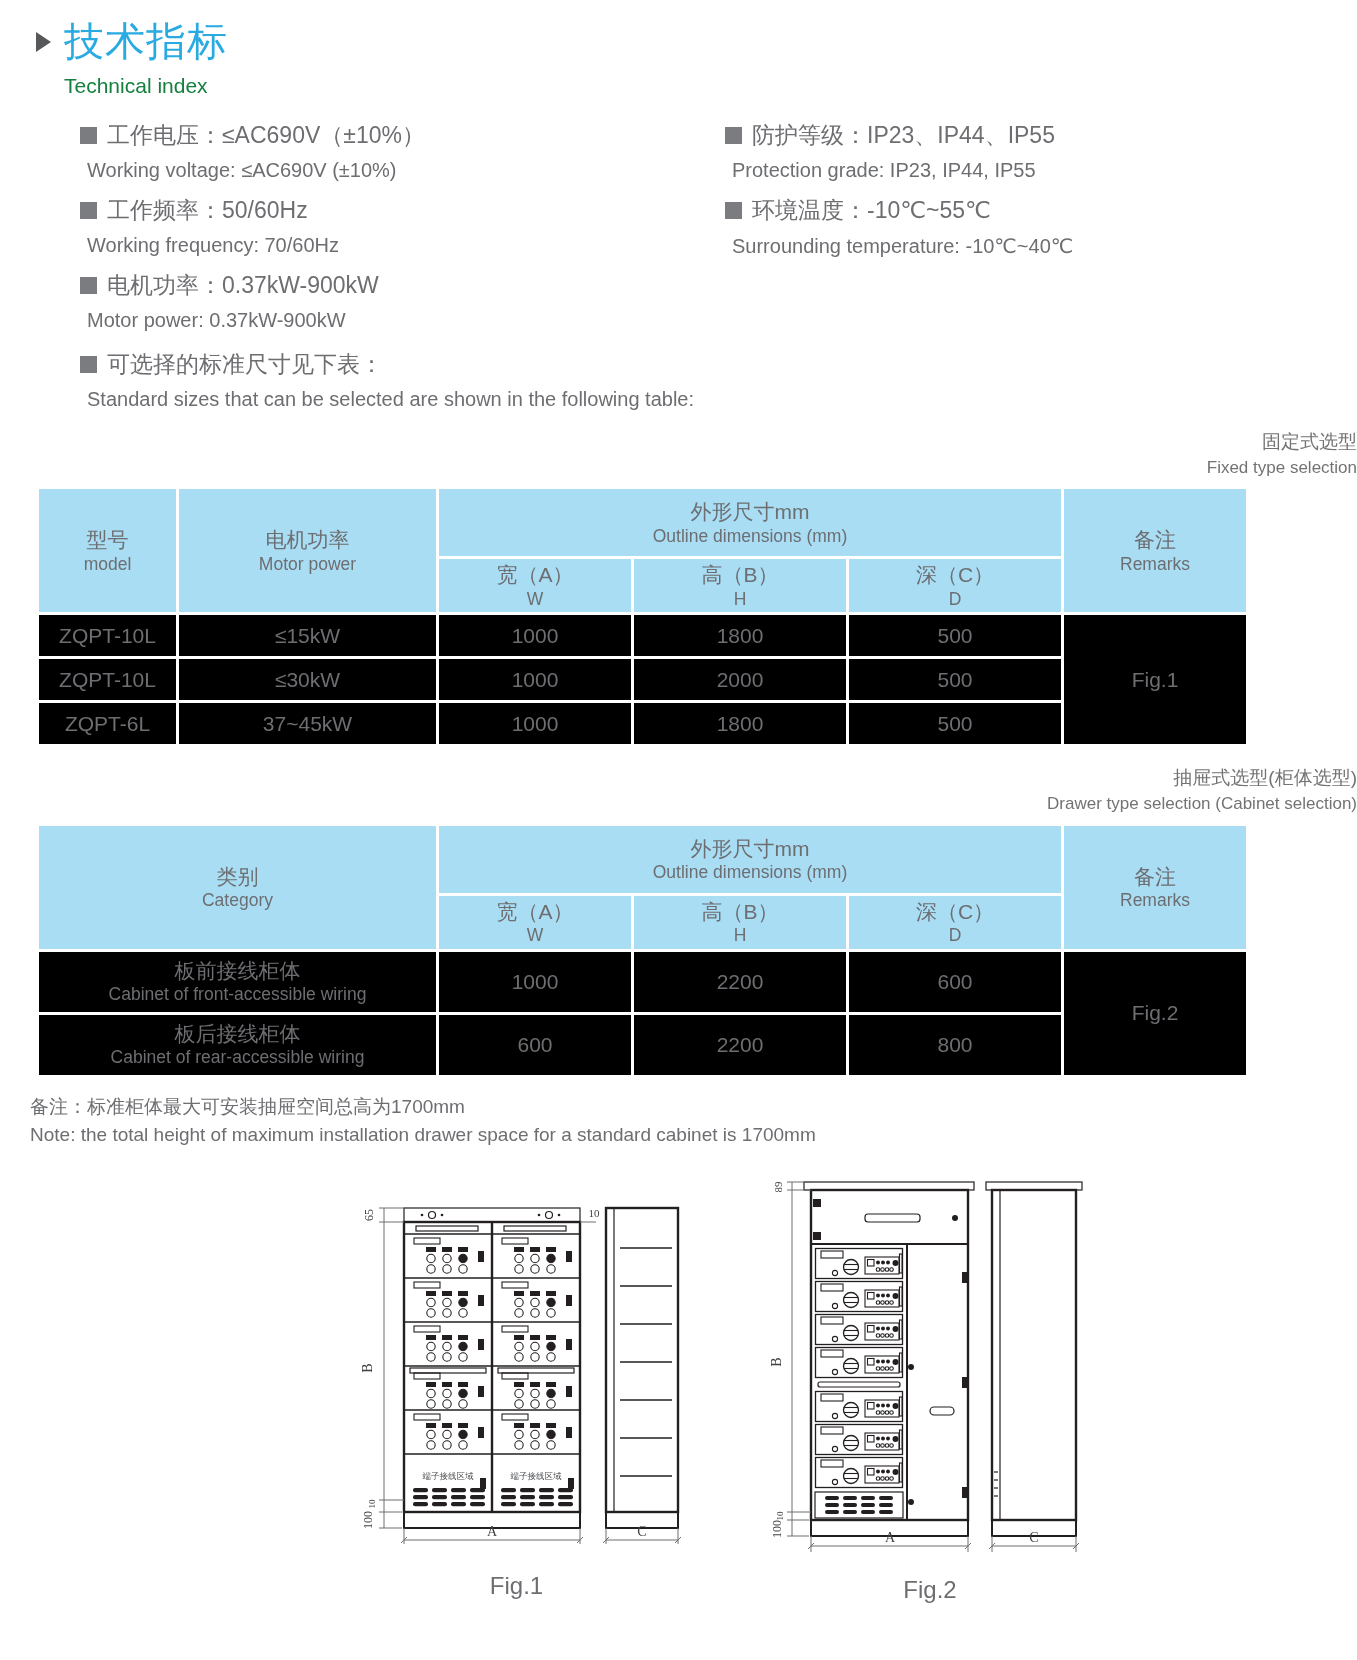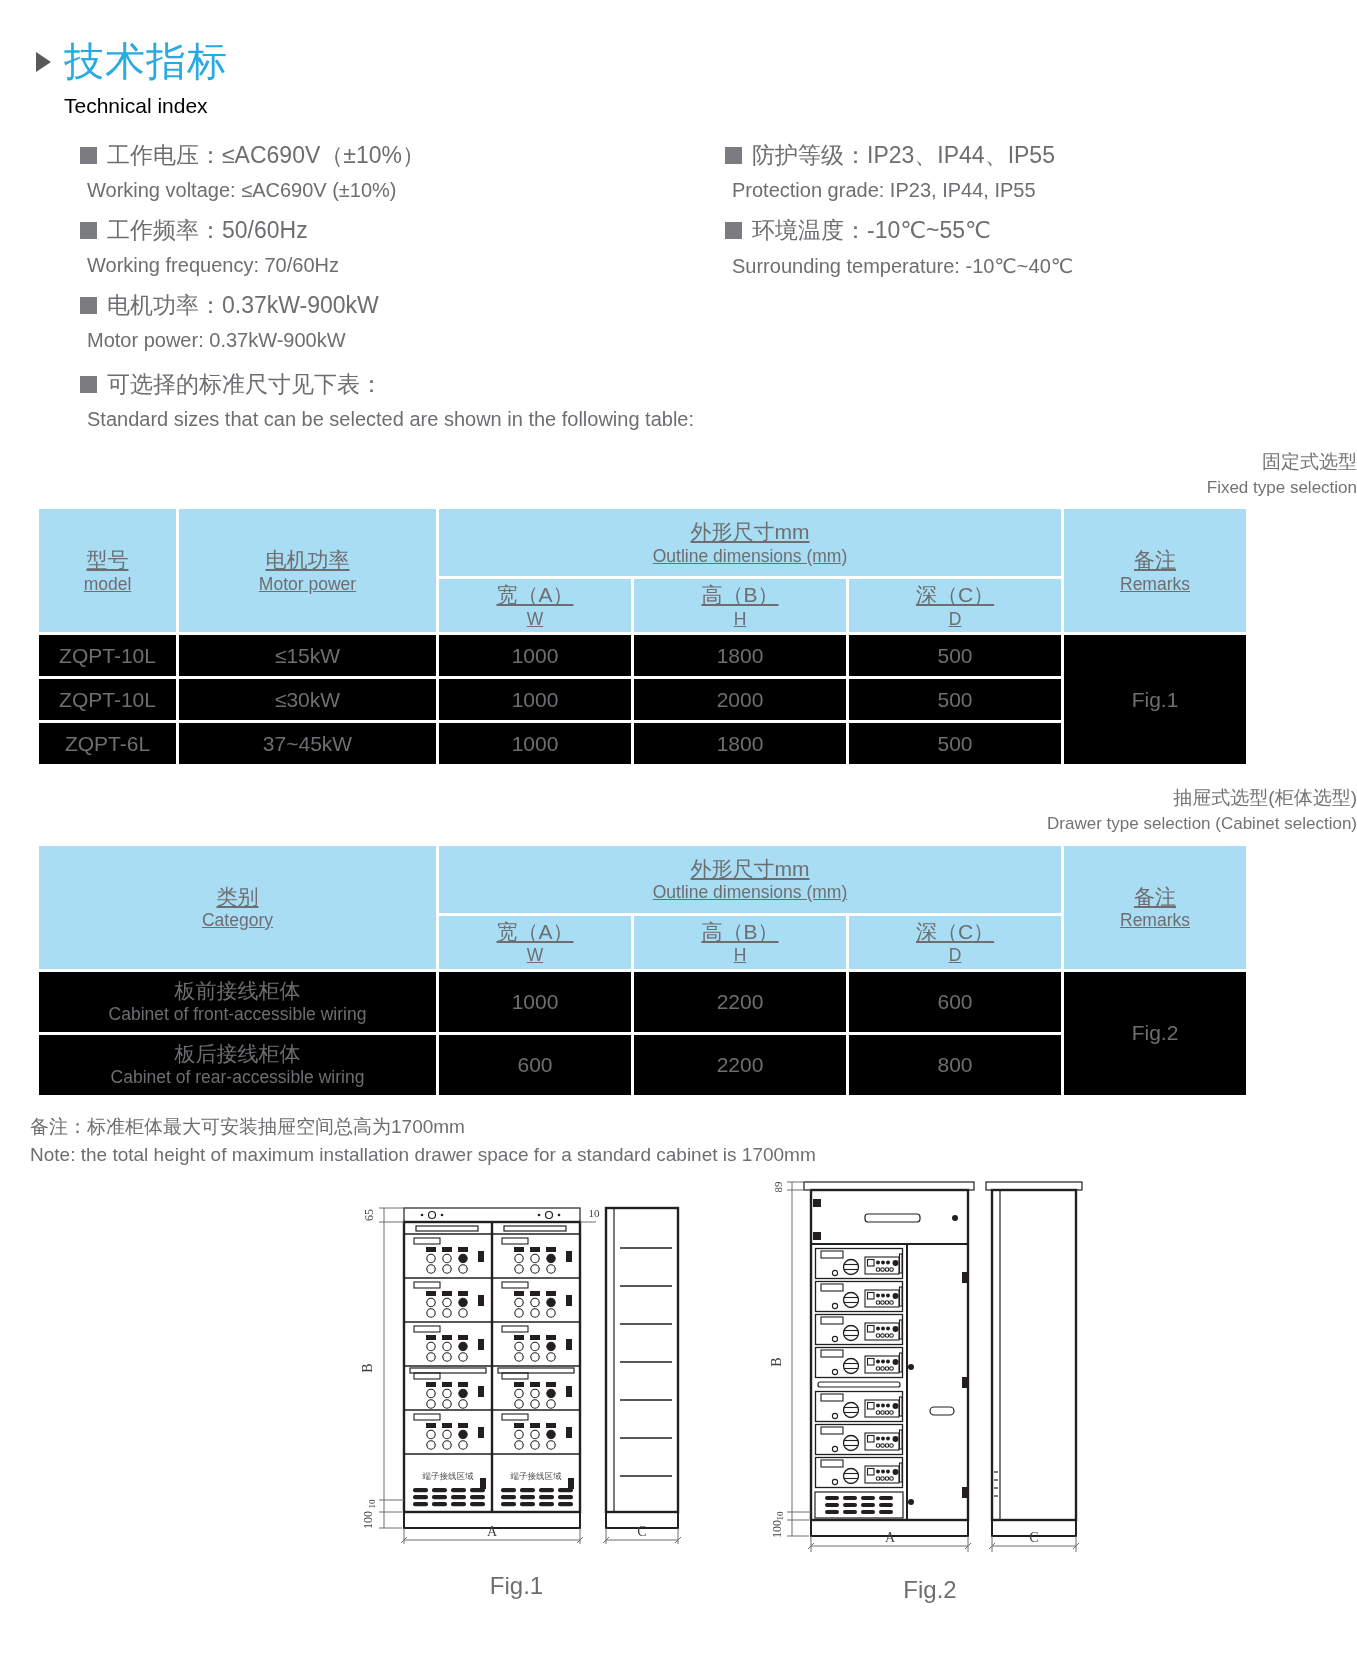--- a/index.html
+++ b/index.html
@@ -1,40 +1,40 @@
 <!DOCTYPE html>
 <html><head>
 <meta charset="utf-8">
 <style>
   html,body{margin:0;padding:0;}
   body{
     position:relative;width:1357px;height:1660px;overflow:hidden;background:#ffffff;
     color:#6d6e71;font-family:"Liberation Sans","DejaVu Sans",sans-serif;
   }
   
-  .page-header{padding:34px 0 0 36px;}
+  .page-header{padding:14px 0 0 36px;}
   .title-row{display:flex;align-items:center;}
   .arrow-icon{width:0;height:0;border-left:15px solid #57585a;border-top:10px solid transparent;border-bottom:10px solid transparent;margin-right:13px;}
   .title-cn{font-size:40px;color:#29abe2;margin:0;font-weight:500;letter-spacing:1px;}
-  .title-en{font-size:21px;color:#000000;margin:5px 0 0 28px;}
+  .title-en{font-size:21px;color:#15803d;margin:5px 0 0 28px;}
   
   .specs{display:flex;margin:20px 0 0 60px;}
   .specs-col{display:flex;flex-direction:column;}
   .specs-col.left{width:645px;}
   .spec-cn{display:flex;align-items:center;font-size:23px;color:#6d6e71;height:34px;margin-left:20px;}
   .bullet{width:17px;height:17px;background:#7b7c7f;margin-right:10px;flex:none;}
   .spec-en{font-size:20px;margin:7px 0 11px 27px;}
   .sizes-note{margin:4px 0 0 60px;}
   
   .section-label{margin:18px 0 7px 36px;font-size:19px;line-height:1.4;color:#737373;text-align:right;}
   .section-label .en{font-size:17px;}
   
   .spec-table{border-collapse:collapse;table-layout:fixed;width:1210px;margin-left:36px;}
   .spec-table th,.spec-table td{border:3px solid #ffffff;text-align:center;vertical-align:middle;padding:0;}
-  .spec-table th{background:#a9ddf4;font-weight:normal;text-decoration:underline;}
+  .spec-table th{background:#a9ddf4;font-weight:normal;}
   .spec-table td{background:#000000;}
   tr.tier1{height:70px;} tr.tier2{height:56px;}
   .t1 tbody tr{height:44px;} .t2 tbody tr{height:63px;}
   .cell-cn{font-size:21px;line-height:1.3;}
   .cell-en{font-size:17.5px;line-height:1.25;}
   .val{font-size:21px;}
   
   .note-block{margin:15px 0 0 30px;font-size:19px;line-height:1.5;}
   
   .fig{position:absolute;}

